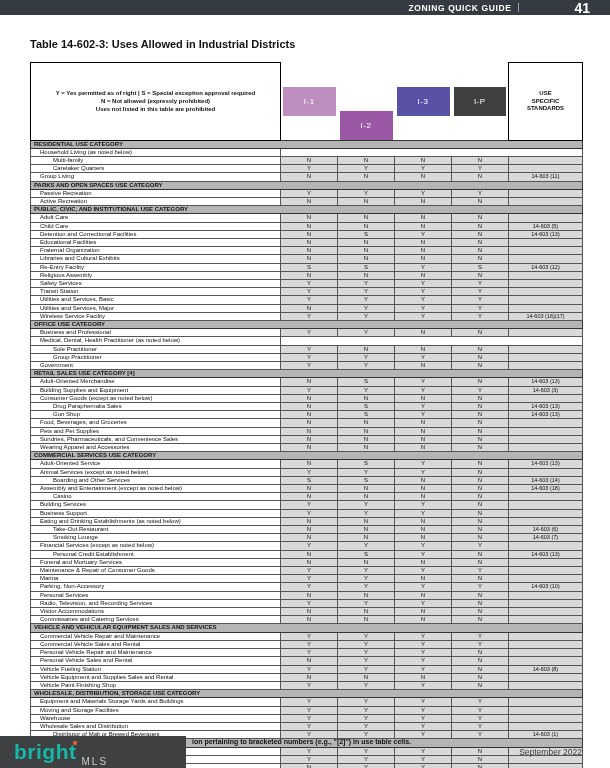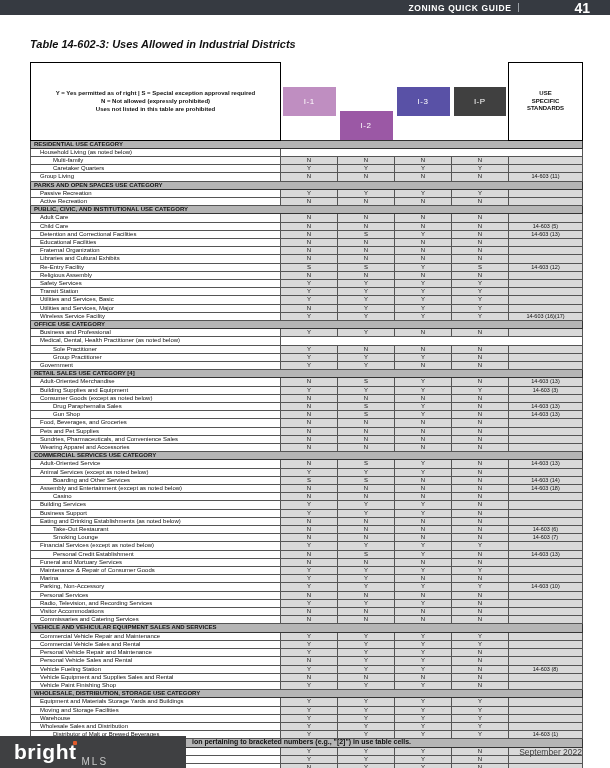--- a/index.html
+++ b/index.html
@@ -12,21 +12,21 @@
   .topbar {
     position:absolute; top:0; left:0; width:610px; height:15px;
     background:#363a41; color:#fff; display:flex; align-items:center;
     justify-content:flex-end; padding-right:20px;
   }
   .topbar .tb-title { font-size:8.5px; font-weight:bold; letter-spacing:.6px; }
   .topbar .tb-div { width:1px; height:9px; background:#9aa0a6; margin:0 7px; }
   .topbar .tb-page { font-size:14px; font-weight:bold;margin-left:48px; }
 
   .doc-title {
-    position:absolute; left:30px; top:38px; font-size:11px; font-weight:bold; color:#111;font-style:italic;
+    position:absolute; left:30px; top:38px; font-size:11px; font-weight:bold; color:#111;
   }
 
   
   table.uses {
     position:absolute; left:30px; top:62px; width:552px;
     border-collapse:collapse; table-layout:fixed;
   }
   table.uses col.c-lbl { width:250px; }
   table.uses col.c-v   { width:57px; }
   table.uses col.c-std { width:74px; }
@@ -66,21 +66,21 @@
     position:absolute; left:192px; top:738px; font-size:7px; font-weight:bold; color:#111;
     white-space:nowrap;
   }
   .date {
     position:absolute; right:28px; top:747px; font-size:8.5px; color:#3c3c3c;
   }
   .logo-box {
     position:absolute; left:0; top:736px; width:186px; height:32px;
     background:#3f4042; display:flex; align-items:center; padding-left:14px;
   }
-  .logo-main { color:#ffffff; font-size:21px; font-weight:bold; letter-spacing:.5px; position:relative; }
+  .logo-main { color:#14b8a6; font-size:21px; font-weight:bold; letter-spacing:.5px; position:relative; }
   .logo-spark {
     position:absolute; top:1px; right:-1px; width:4px; height:4px;
     background:#e05a2b; border-radius:1px;
   }
   .logo-sub { color:#c9c9c9; font-size:10px; letter-spacing:2px; margin-left:5px; margin-top:18px; }
 </style>
 </head>
 <body>
 
 <div class="topbar">

